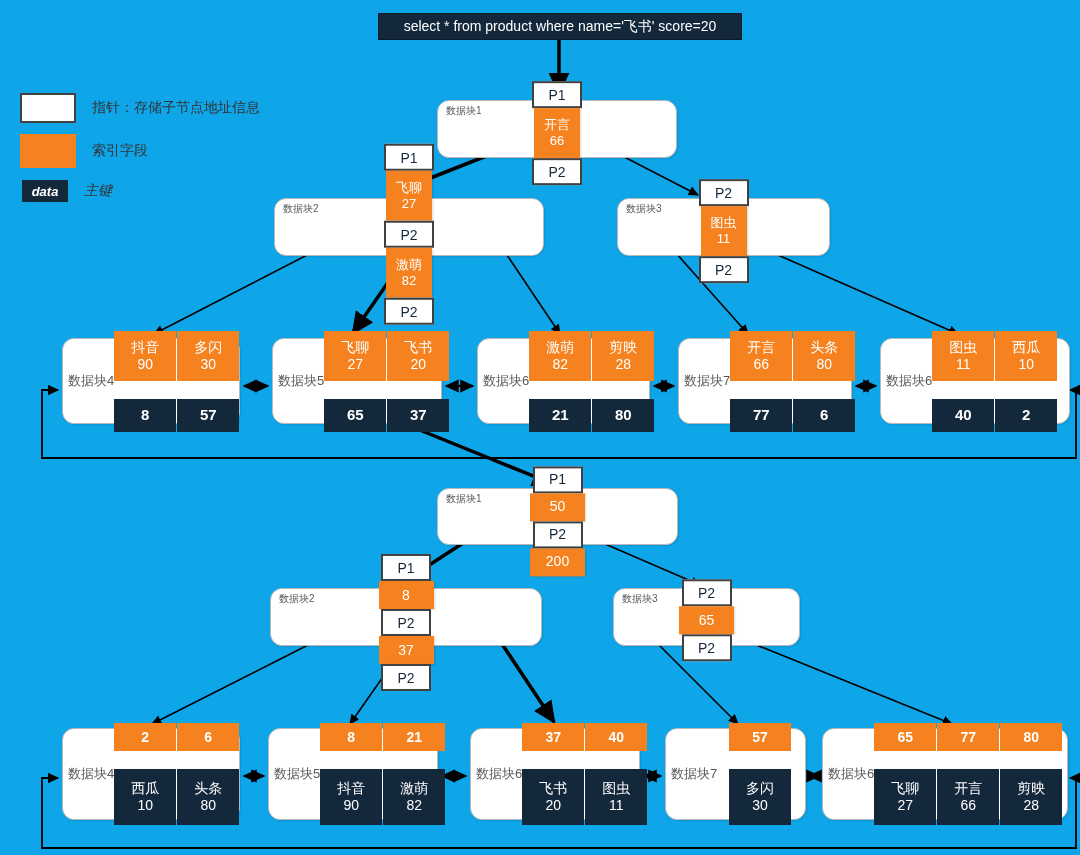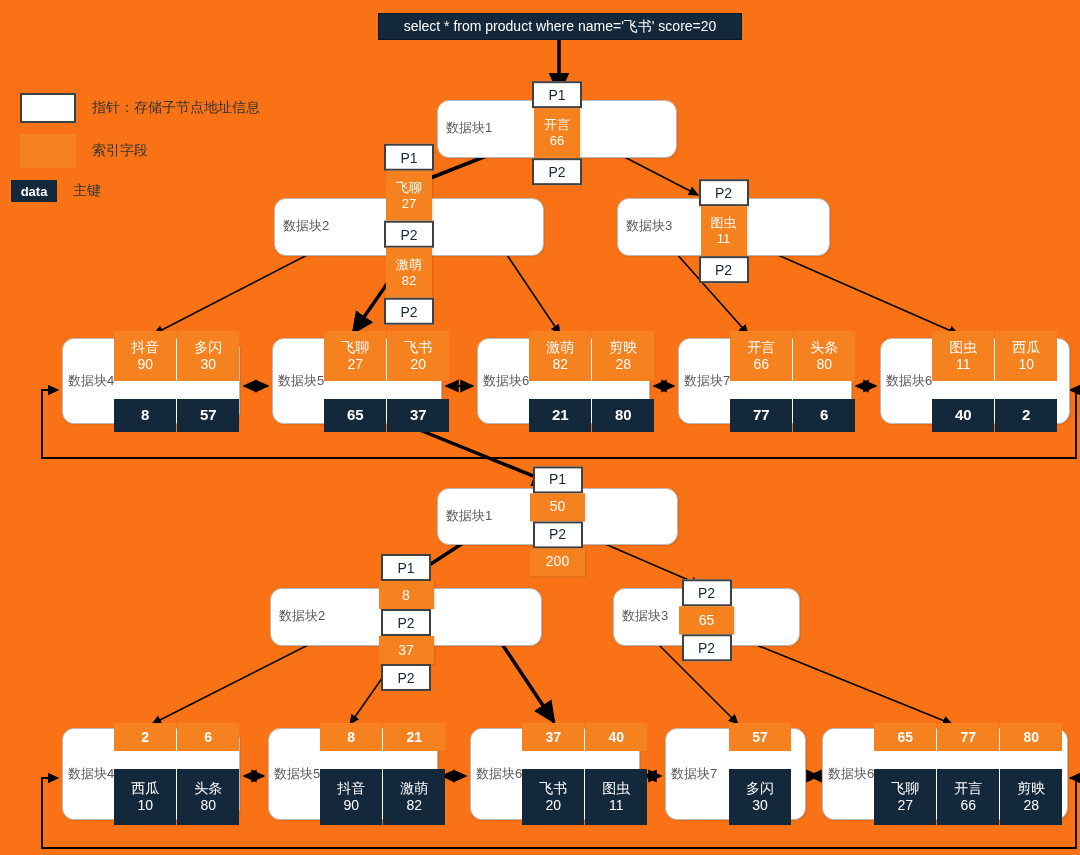--- a/index.html
+++ b/index.html
@@ -1,33 +1,33 @@
 <!DOCTYPE html>
 <html><head>
 <meta charset="utf-8">
 <style>
   html,body{margin:0;padding:0;background:#fff;}
-  .canvas{position:relative;width:1080px;height:855px;background:#f97316;
+  .canvas{position:relative;width:1080px;height:855px;background:#0ea5e9;
           font-family:"Liberation Sans",sans-serif;overflow:hidden;}
   svg.arrows{position:absolute;left:0;top:0;pointer-events:none;}
   .banner{position:absolute;left:378px;top:13px;width:362px;height:25px;
           background:#14283C;color:#fff;font-size:14px;display:flex;
           align-items:center;justify-content:center;border:1px solid #0c1a29;}
   
   .lgrow{position:absolute;display:flex;align-items:center;}
   .lg-swatch{display:inline-block;box-sizing:border-box;}
   .lg-pointer{width:56px;height:30px;background:#fff;border:2px solid #404040;}
   .lg-index{width:56px;height:34px;background:#F5821F;}
   .lg-data{width:46px;height:22px;background:#14283C;color:#fff;font-size:13px;
            font-weight:bold;display:flex;align-items:center;justify-content:center;}
   .lg-label{margin-left:16px;font-size:14px;color:#333;}
   
   .node{position:absolute;border:1px solid #b9b9b9;border-radius:12px;background:#fff;
         box-sizing:border-box;box-shadow:1px 1px 2px rgba(0,0,0,.10);}
-  .nlabel{position:absolute;top:18px;left:8px;font-size:13px;color:#595959;white-space:nowrap;}
+  .nlabel{position:absolute;top:3px;left:8px;font-size:10px;color:#595959;white-space:nowrap;}
   .crow{position:absolute;left:0;right:0;top:50%;transform:translateY(-46%);
         display:flex;justify-content:center;align-items:center;flex-direction:column;}
   .pcell{width:50px;height:27px;border:2px solid #404040;background:#fff;
          display:flex;align-items:center;justify-content:center;font-size:14px;
          color:#14283C;box-sizing:border-box;flex:none;}
   .kcell{width:46px;height:50px;background:#F5821F;color:#fff;font-size:13px;
          display:flex;align-items:center;justify-content:center;text-align:center;
          white-space:pre-line;line-height:1.2;flex:none;box-shadow:1px 1px 2px rgba(0,0,0,.15);}
   .kcell.single{width:55px;height:28px;font-size:14px;font-weight:normal;}
   
@@ -94,21 +94,21 @@
   <div class="banner">select * from product where name='飞书' score=20</div>
 
   <div class="lgrow" style="left:20px;top:134px;">
     <span class="lg-swatch lg-index"></span>
     <span class="lg-label">索引字段</span>
   </div>
   <div class="lgrow" style="left:20px;top:93px;">
     <span class="lg-swatch lg-pointer"></span>
     <span class="lg-label">指针：存储子节点地址信息</span>
   </div>
-  <div class="lgrow" style="left:11px;top:180px;">
+  <div class="lgrow" style="left:22px;top:180px;font-style:italic;">
     <span class="lg-swatch lg-data">data</span>
     <span class="lg-label">主键</span>
   </div>
 
   <div class="node" style="left:437px;top:100px;width:240px;height:58px">
     <span class="nlabel">数据块1</span>
     <div class="crow">
       <span class="pcell">P1</span>
       <span class="kcell">开言
 66</span>

